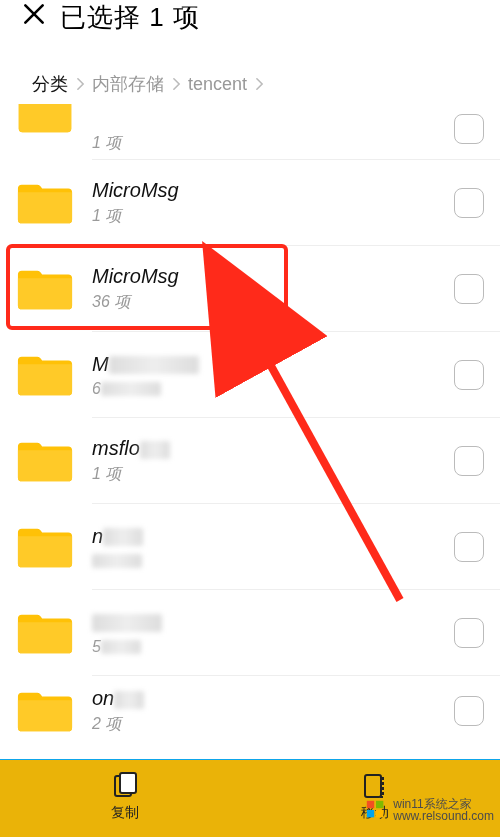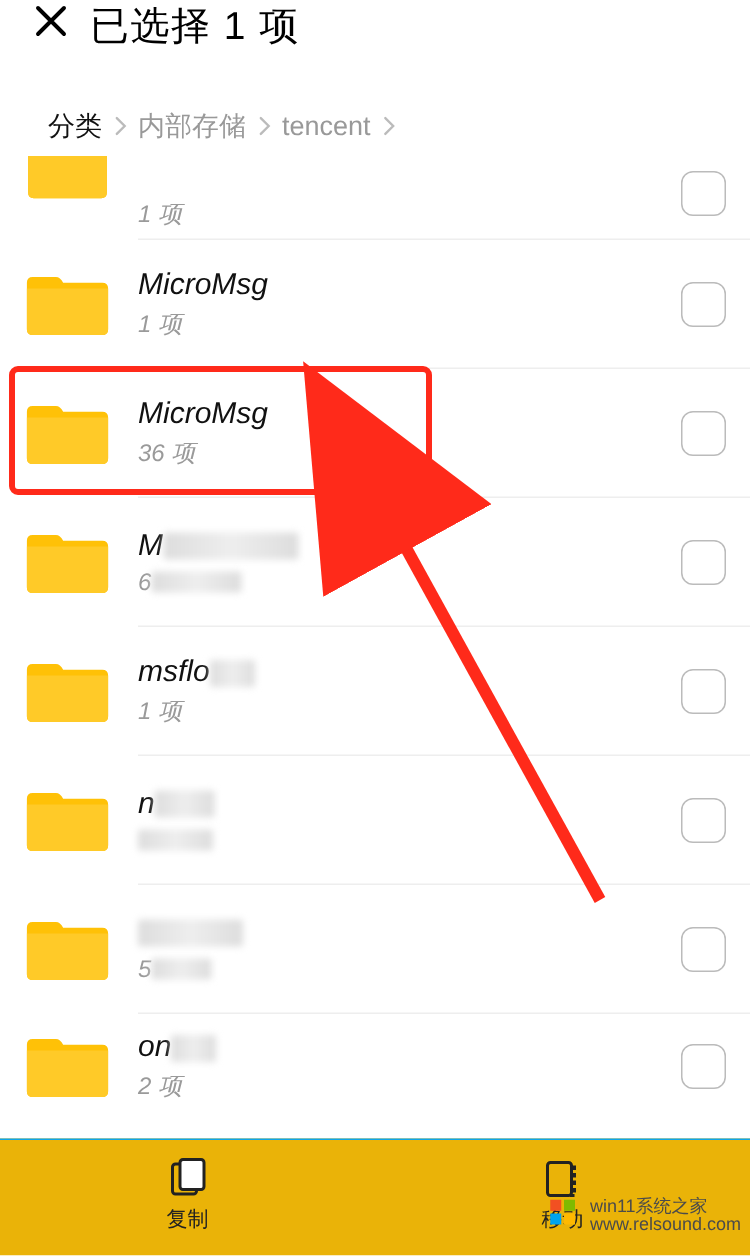--- a/index.html
+++ b/index.html
@@ -37,21 +37,21 @@
 
   
   .arrow-layer { position:absolute; inset:0; pointer-events:none; }
 
   
   .bottombar { position:absolute; left:0; right:0; bottom:0; height:78px; display:flex; align-items:center; justify-content:space-around; border-top:1px solid #0ea5e9; background:#eab308; padding-bottom:4px; }
   .action { display:flex; flex-direction:column; align-items:center; gap:4px; width:60px; }
   .action .lbl { font-size:14px; color:#222; }
 
   
-  .wm { position:absolute; right:6px; bottom:14px; display:flex; align-items:flex-start; gap:6px; }
+  .wm { position:absolute; right:6px; bottom:14px; display:flex; align-items:center; gap:6px; }
   .wm .logo { width:22px; height:22px; }
   .wm .txt { display:flex; flex-direction:column; line-height:1.05; font-size:12px; color:#4b4b4b; }
 
   svg { display:block; }
 </style>
 </head>
 <body>
 
 <div class="screen">
 

